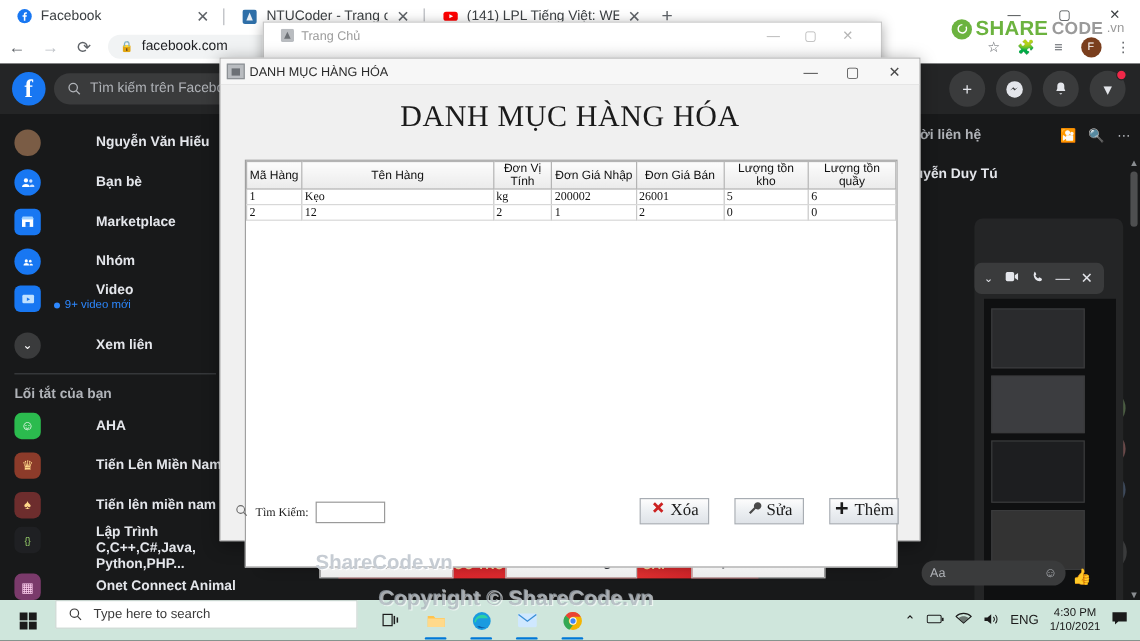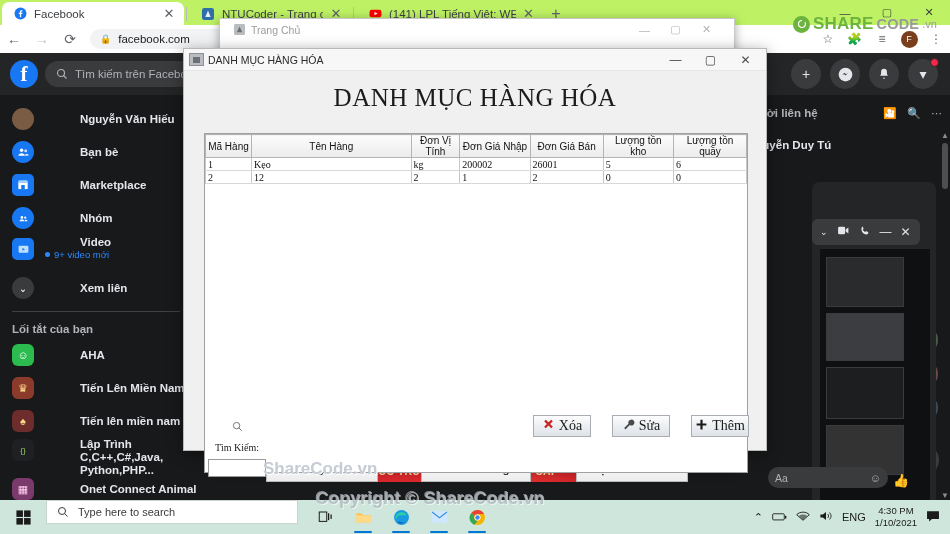--- a/index.html
+++ b/index.html
@@ -6,21 +6,21 @@
   html, body {
     width: 950px; height: 534px;
     overflow: hidden;
     font-family: "Liberation Sans", sans-serif;
     background: #18191a;
   }
   #root { position: relative; width: 950px; height: 534px; }
 
   
   .chrome { position: absolute; left: 0; top: 0; width: 950px; height: 500px; background: #dee1e6; }
-  .tabstrip { position: relative; height: 25px; background: #bef264; }
+  .tabstrip { position: relative; height: 25px; background: #ffffff; }
   .tab {
     position: absolute; top: 2px; height: 23px;
     display: flex; align-items: center; gap: 7px;
     padding: 0 8px 0 11px; font-size: 11.5px; color: #3c4043;
     border-radius: 7px 7px 0 0; white-space: nowrap; overflow: hidden;
   }
   .tab.active { background: #fff; }
   .tab .tfav { width: 14px; height: 14px; flex: 0 0 14px; display:flex; align-items:center; justify-content:center; }
   .tab .tlabel { flex: 1 1 auto; overflow: hidden; text-overflow: clip; }
   .tab .tclose { width: 14px; font-size: 13px; color: #5f6368; text-align: center; line-height: 1; }
@@ -126,21 +126,21 @@
     font-family: "Liberation Sans", sans-serif;
   }
   table.dt td {
     font-size: 10px; color: #111; height: 13px; padding: 0 2px;
     border-right: 1px solid #c8c8c8; border-bottom: 1px solid #d8d8d8;
     white-space: nowrap; overflow: hidden; font-family: "Liberation Serif", serif;
   }
   table.dt tr td:first-child { border-left: 1px solid #c8c8c8; }
 
   .jbottom { position: absolute; left: 0; bottom: 0; width: 100%; height: 40px; }
-  .searchgrp { position: absolute; left: 24px; top: 8px; display: flex; align-items: center; gap: 6px; flex-direction: column; }
+  .searchgrp { position: absolute; left: 12px; top: 8px; display: flex; align-items: center; gap: 6px; }
   .searchgrp .slabel { font-size: 10px; color: #1b1b1b; font-family: "Liberation Serif", serif; }
   .searchbox { width: 58px; height: 18px; background: #fff; border: 1px solid #9a9a9a; }
   .actgrp { position: absolute; right: 17px; top: 5px; display: flex; gap: 21px; }
   .jbtn {
     width: 58px; height: 22px; border: 1px solid #a8adb3;
     background: linear-gradient(180deg,#fdfdfd 0%,#eceff2 50%,#dfe3e8 100%);
     display: flex; align-items: center; justify-content: center; gap: 4px;
     font-size: 14px; color: #1b1b1b; font-family: "Liberation Serif", serif;
   }
 

